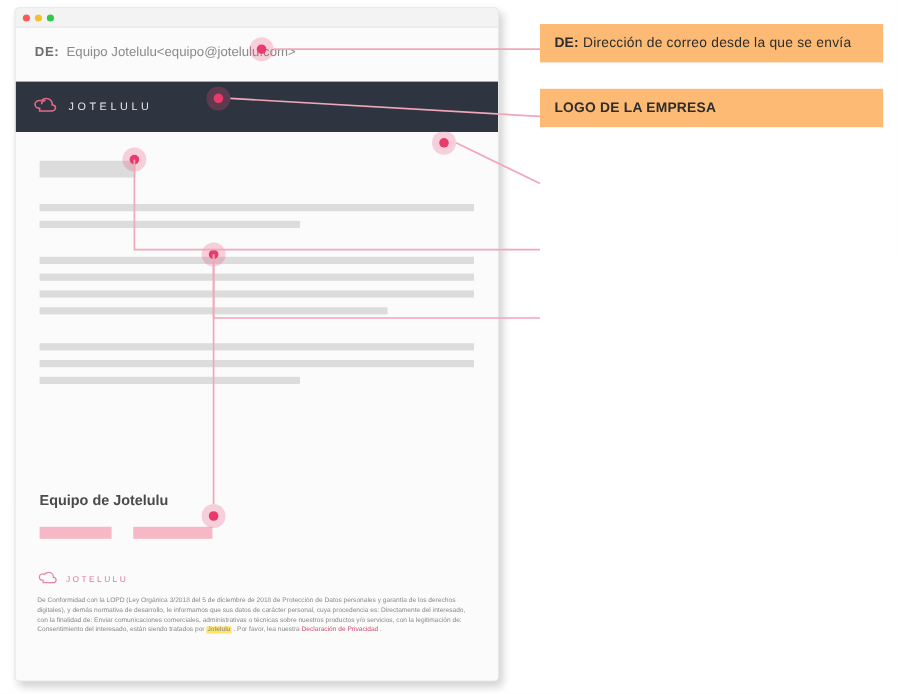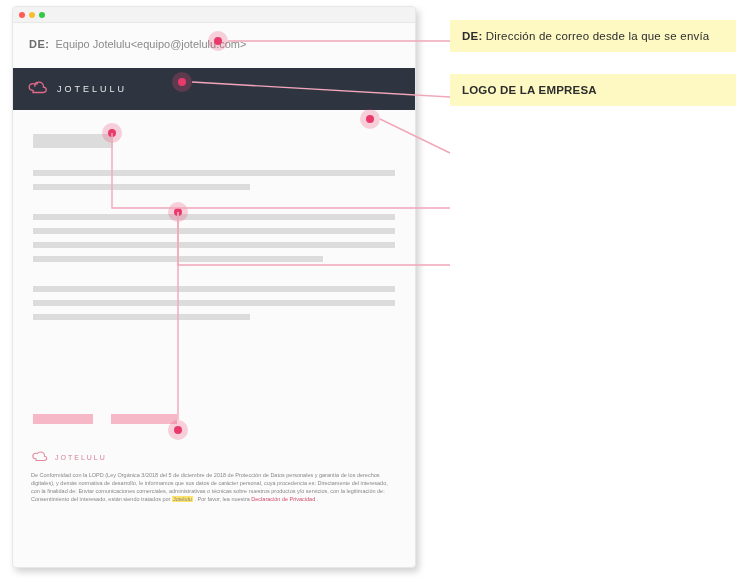--- a/index.html
+++ b/index.html
@@ -75,21 +75,21 @@
   .foot-logo-wrap { display:flex; align-items:center; gap:6px; margin-bottom:6px; }
   .foot-logo-svg { width:18px; height:12px; }
   .foot-logo-text { color:#d77e94; font-size:7px; letter-spacing:2px; }
   .legal { font-size:5.5px; line-height:1.45; color:#888; }
   .legal .hl { background:#ffe36b; padding:0 1px; }
   .legal .lnk { color:#d24b6b; }
 
   
   .callouts { position:absolute; left:450px; top:20px; width:286px; }
   .callout {
-    background:#fef9c3;
+    background:#fdba74;
     color:#2d2d2d;
     font-size:11.5px;
     padding:10px 12px;
     margin-bottom:22px;
     letter-spacing:.2px;
   }
   .callout strong { font-weight:700; }
 
   
   svg.connectors {
@@ -147,20 +147,21 @@
       <div class="line"></div>
       <div class="line med"></div>
       <div class="spacer16"></div>
       <div class="line"></div>
       <div class="line"></div>
       <div class="line short"></div>
       <div style="height:70px"></div>
     </div>
 
     <div class="sig">
+      <div class="sig-name">Equipo de Jotelulu</div>
       <span class="pinkbar pb1"></span>
       <span class="pinkbar pb2"></span>
     </div>
 
     <div class="footer">
       <div class="foot-logo-wrap">
         <span>
           <svg class="foot-logo-svg" viewBox="0 0 40 24" fill="none" stroke="#e48aa0" stroke-width="2.4">
             <path d="M11 18c-4 0-7-2.8-7-6.2C4 8.4 7 6 11 6c1.1 0 2 .2 2.9.6C15.2 4.3 17.9 3 21 3c5 0 9 3.6 9 8 0 .5-.1 1-.2 1.4 3 .4 5.2 2.3 5.2 4.6 0 2.7-2.9 5-6.5 5H11z"></path>
           </svg>

